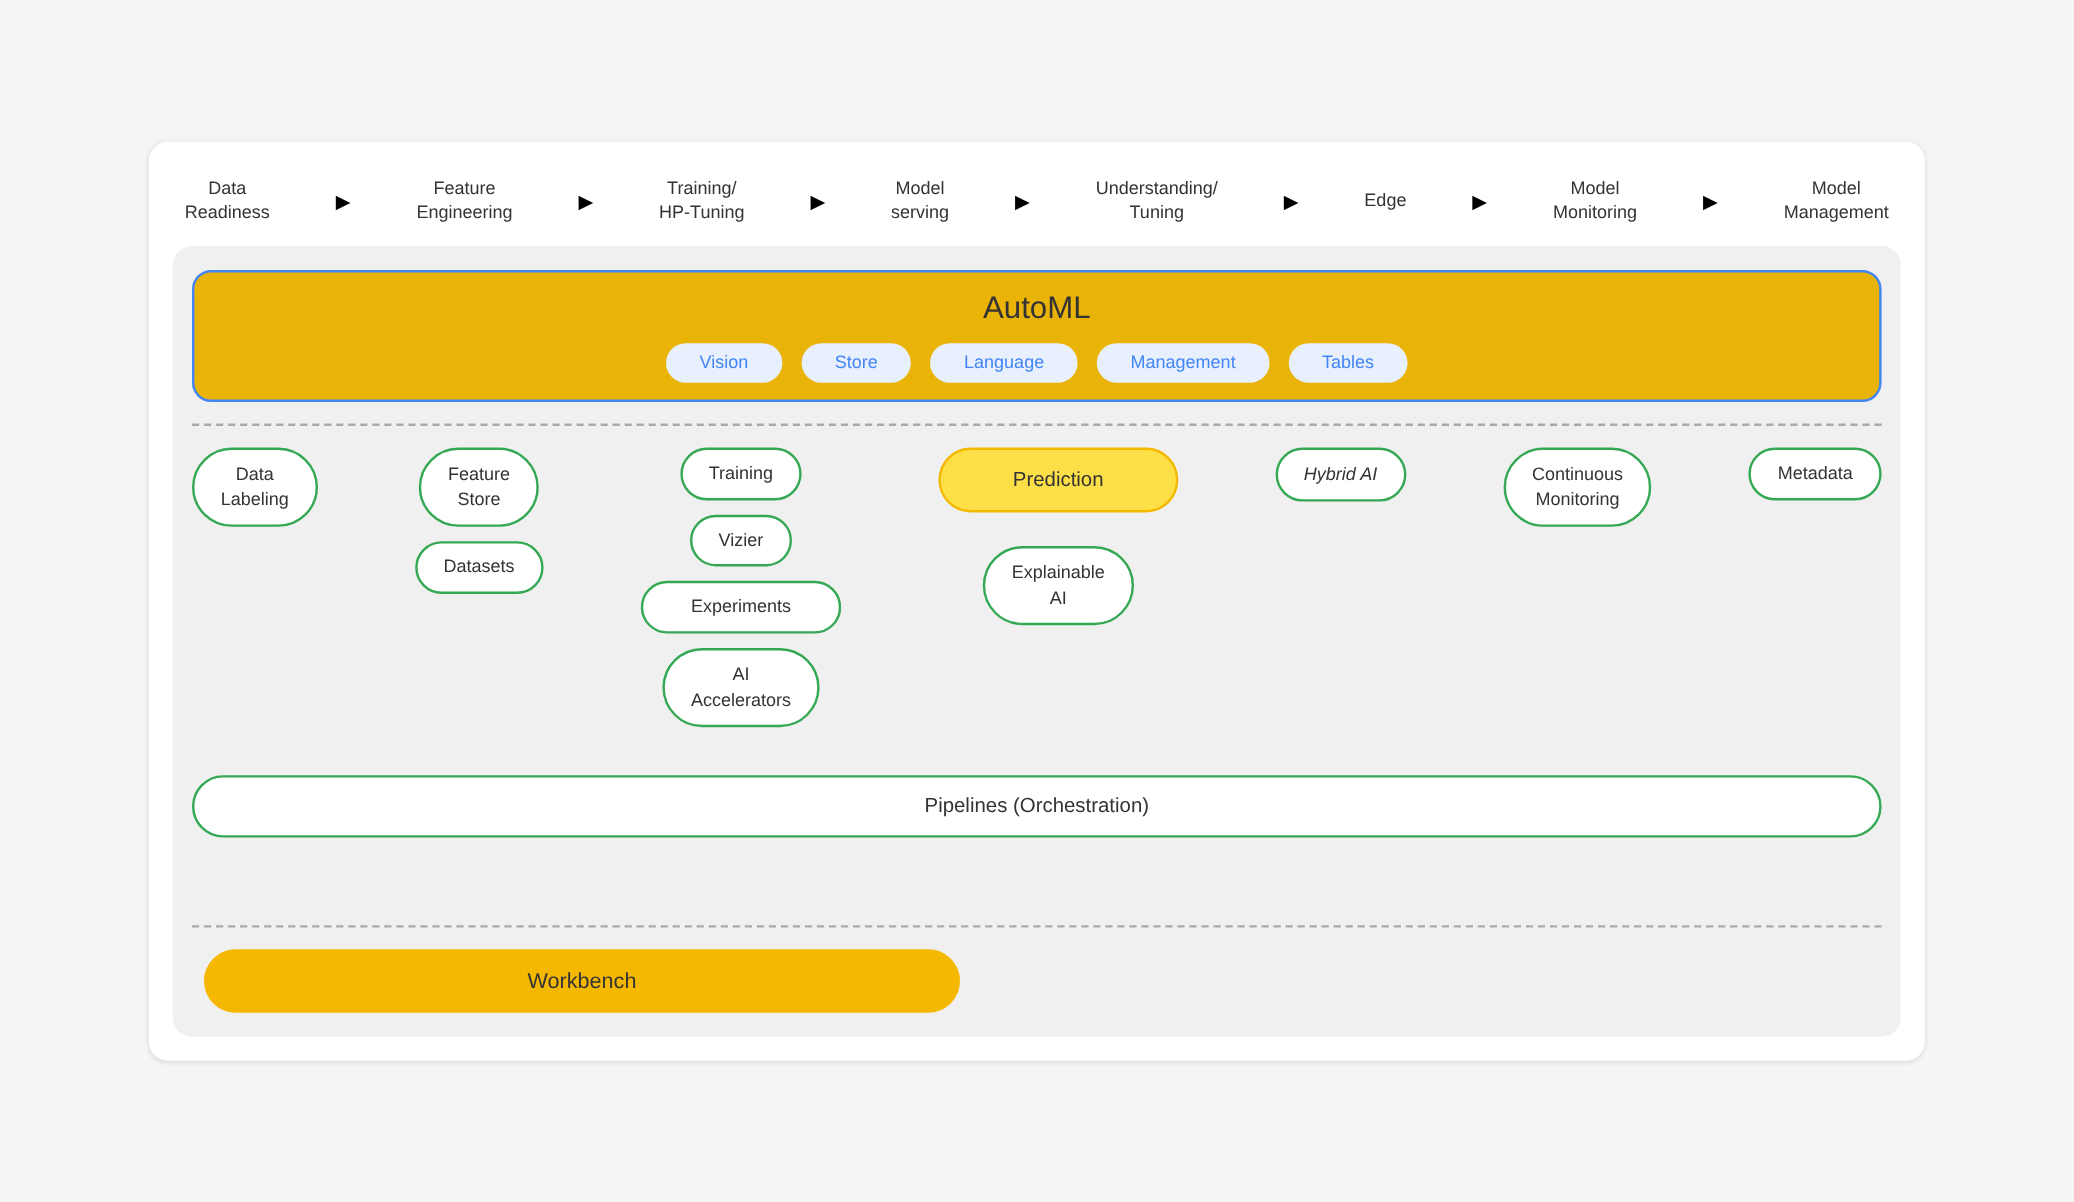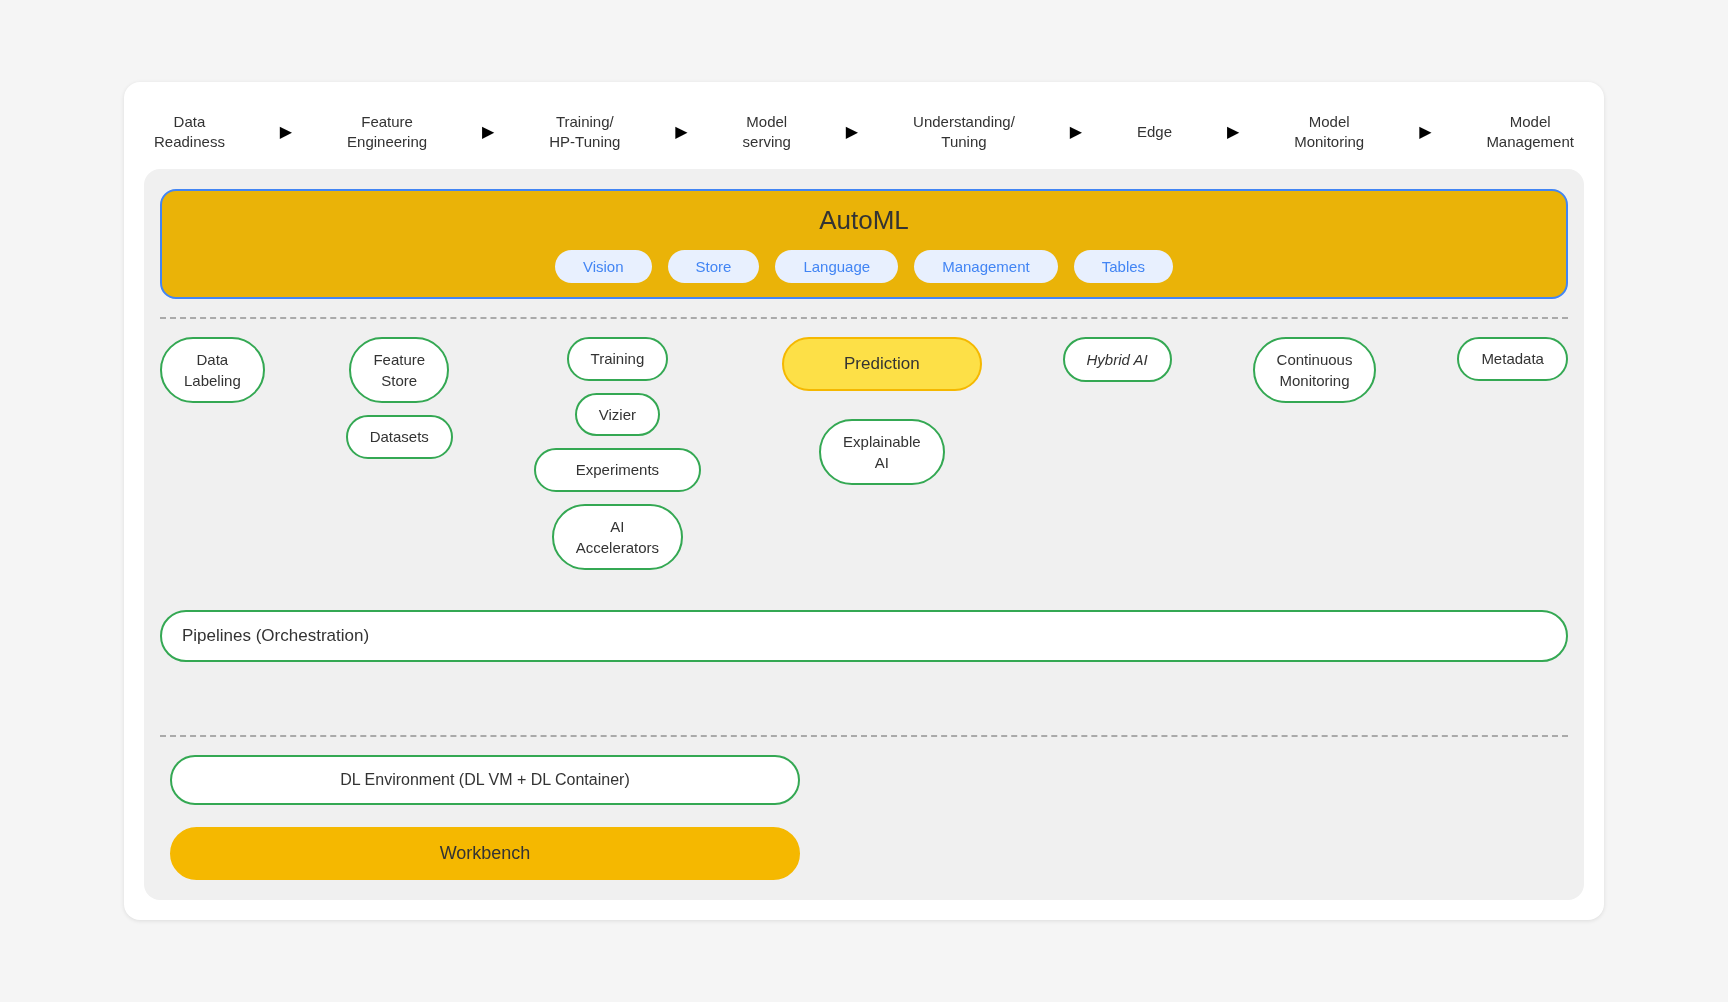--- a/index.html
+++ b/index.html
@@ -119,21 +119,21 @@
     
     .pipelines-row {
       margin-top: 20px;
       position: relative;
       z-index: 2;
     }
     .pipelines-node {
       border: 2.5px solid #34a853;
       border-radius: 50px;
       background: white;
-      text-align: left;
+      text-align: center;
       padding: 14px 20px;
       font-size: 17px;
       color: #333;
       width: 100%;
       margin-top: 40px;
     }
 
     
     .bottom-section {
       position: relative;
@@ -273,19 +273,18 @@
 
       <div class="pipelines-row" style="margin-top: 30px;">
         <div class="pipelines-node">Pipelines (Orchestration)</div>
       </div>
     </div>
 
     <hr class="dashed-line">
 
     <div class="bottom-section">
       <div style="display:flex; flex-direction:column; align-items:flex-start; gap:12px; padding-left:10px;">
-        <div class="dl-env-node">DL Environment (DL VM + DL Container)</div>
         <div class="workbench-node">Workbench</div>
       </div>
     </div>
 
   </div>
 </div>
 
 </body></html>

